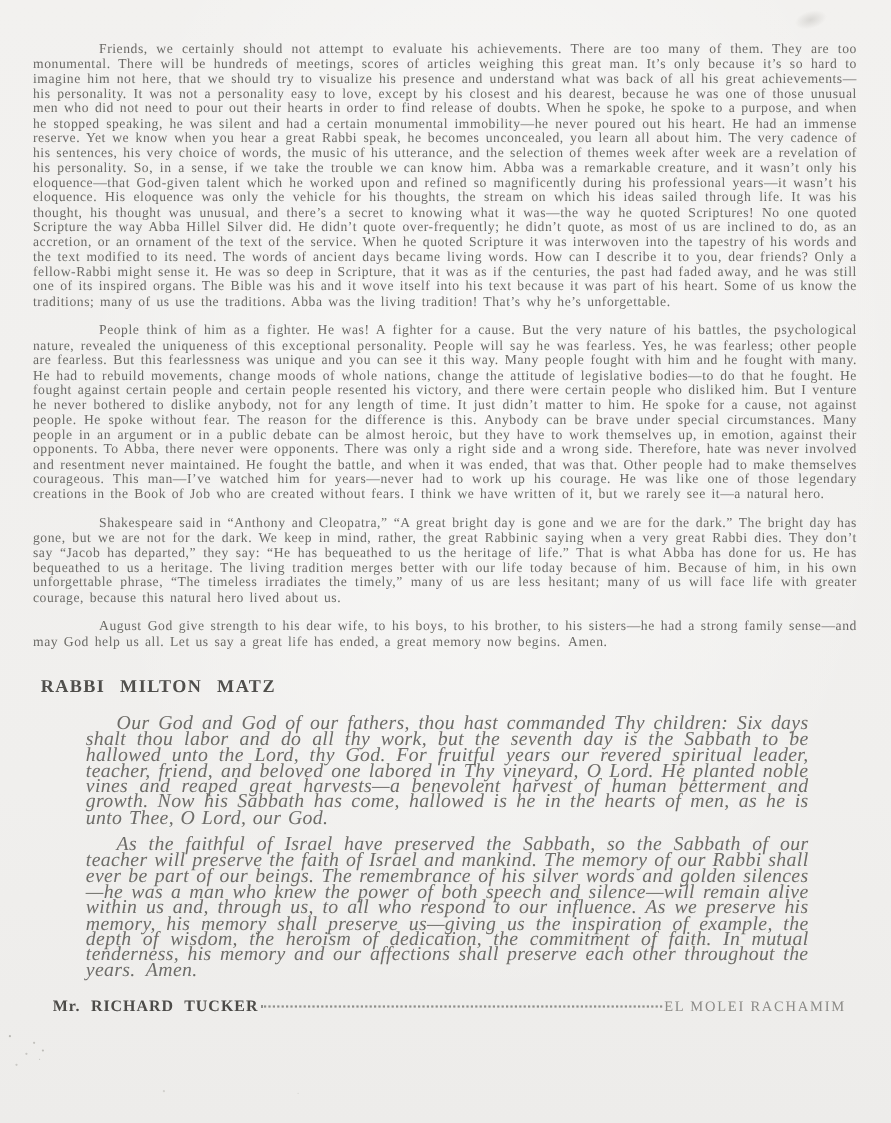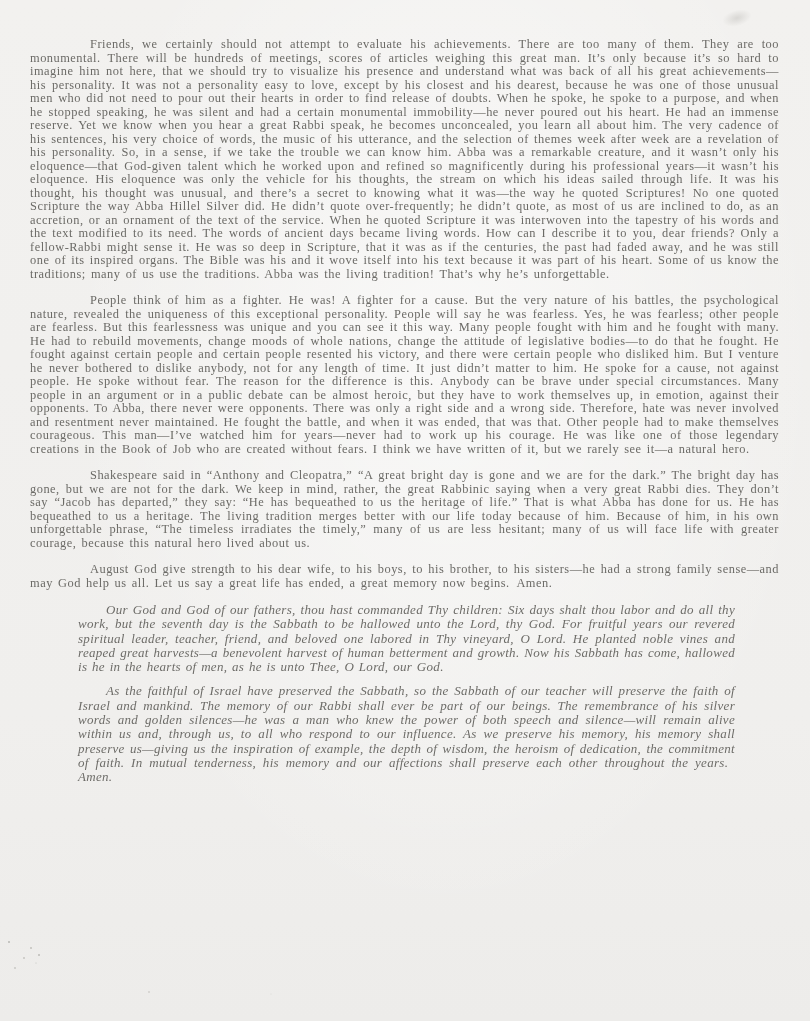--- a/index.html
+++ b/index.html
@@ -60,21 +60,21 @@
     font-size: 16.5px;
     font-weight: bold;
     letter-spacing: 1.3px;
     word-spacing: 8px;
     color: #504f4c;
   }
   .prayer { margin: 0; }
   .prayer-par {
     margin: 0 44px 10px 48px;
     font-style: italic;
-    font-size: 13px;
+    font-size: 18px;
     line-height: 14.3px;
     text-align: justify;
     text-indent: 28px;
     letter-spacing: 0.3px;
     word-spacing: 1.2px;
     color: #6d6c68;
   }
   .program-line {
     display: flex;
     align-items: baseline;
@@ -110,20 +110,26 @@
   <div class="smudge-top-right"></div>
   <div class="specks"></div>
 
   <section class="eulogy">
     <p class="body-par">Friends, we certainly should not attempt to evaluate his achievements. There are too many of them. They are too monumental. There will be hundreds of meetings, scores of articles weighing this great man. It’s only because it’s so hard to imagine him not here, that we should try to visualize his presence and understand what was back of all his great achievements—his personality. It was not a personality easy to love, except by his closest and his dearest, because he was one of those unusual men who did not need to pour out their hearts in order to find release of doubts. When he spoke, he spoke to a purpose, and when he stopped speaking, he was silent and had a certain monumental immobility—he never poured out his heart. He had an immense reserve. Yet we know when you hear a great Rabbi speak, he becomes unconcealed, you learn all about him. The very cadence of his sentences, his very choice of words, the music of his utterance, and the selection of themes week after week are a revelation of his personality. So, in a sense, if we take the trouble we can know him. Abba was a remarkable creature, and it wasn’t only his eloquence—that God-given talent which he worked upon and refined so magnificently during his professional years—it wasn’t his eloquence. His eloquence was only the vehicle for his thoughts, the stream on which his ideas sailed through life. It was his thought, his thought was unusual, and there’s a secret to knowing what it was—the way he quoted Scriptures! No one quoted Scripture the way Abba Hillel Silver did. He didn’t quote over-frequently; he didn’t quote, as most of us are inclined to do, as an accretion, or an ornament of the text of the service. When he quoted Scripture it was interwoven into the tapestry of his words and the text modified to its need. The words of ancient days became living words. How can I describe it to you, dear friends? Only a fellow-Rabbi might sense it. He was so deep in Scripture, that it was as if the centuries, the past had faded away, and he was still one of its inspired organs. The Bible was his and it wove itself into his text because it was part of his heart. Some of us know the traditions; many of us use the traditions. Abba was the living tradition! That’s why he’s unforgettable.</p>
     <p class="body-par">People think of him as a fighter. He was! A fighter for a cause. But the very nature of his battles, the psychological nature, revealed the uniqueness of this exceptional personality. People will say he was fearless. Yes, he was fearless; other people are fearless. But this fearlessness was unique and you can see it this way. Many people fought with him and he fought with many. He had to rebuild movements, change moods of whole nations, change the attitude of legislative bodies—to do that he fought. He fought against certain people and certain people resented his victory, and there were certain people who disliked him. But I venture he never bothered to dislike anybody, not for any length of time. It just didn’t matter to him. He spoke for a cause, not against people. He spoke without fear. The reason for the difference is this. Anybody can be brave under special circumstances. Many people in an argument or in a public debate can be almost heroic, but they have to work themselves up, in emotion, against their opponents. To Abba, there never were opponents. There was only a right side and a wrong side. Therefore, hate was never involved and resentment never maintained. He fought the battle, and when it was ended, that was that. Other people had to make themselves courageous. This man—I’ve watched him for years—never had to work up his courage. He was like one of those legendary creations in the Book of Job who are created without fears. I think we have written of it, but we rarely see it—a natural hero.</p>
     <p class="body-par">Shakespeare said in “Anthony and Cleopatra,” “A great bright day is gone and we are for the dark.” The bright day has gone, but we are not for the dark. We keep in mind, rather, the great Rabbinic saying when a very great Rabbi dies. They don’t say “Jacob has departed,” they say: “He has bequeathed to us the heritage of life.” That is what Abba has done for us. He has bequeathed to us a heritage. The living tradition merges better with our life today because of him. Because of him, in his own unforgettable phrase, “The timeless irradiates the timely,” many of us are less hesitant; many of us will face life with greater courage, because this natural hero lived about us.</p>
     <p class="body-par">August God give strength to his dear wife, to his boys, to his brother, to his sisters—he had a strong family sense—and may God help us all. Let us say a great life has ended, a great memory now begins. Amen.</p>
   </section>
 
+  <h2 class="speaker-heading">RABBI MILTON MATZ</h2>
 
   <section class="prayer">
     <p class="prayer-par">Our God and God of our fathers, thou hast commanded Thy children: Six days shalt thou labor and do all thy work, but the seventh day is the Sabbath to be hallowed unto the Lord, thy God. For fruitful years our revered spiritual leader, teacher, friend, and beloved one labored in Thy vineyard, O Lord. He planted noble vines and reaped great harvests—a benevolent harvest of human betterment and growth. Now his Sabbath has come, hallowed is he in the hearts of men, as he is unto Thee, O Lord, our God.</p>
     <p class="prayer-par">As the faithful of Israel have preserved the Sabbath, so the Sabbath of our teacher will preserve the faith of Israel and mankind. The memory of our Rabbi shall ever be part of our beings. The remembrance of his silver words and golden silences—he was a man who knew the power of both speech and silence—will remain alive within us and, through us, to all who respond to our influence. As we preserve his memory, his memory shall preserve us—giving us the inspiration of example, the depth of wisdom, the heroism of dedication, the commitment of faith. In mutual tenderness, his memory and our affections shall preserve each other throughout the years. Amen.</p>
   </section>
 
+  <div class="program-line">
+    <span class="performer">Mr. RICHARD TUCKER</span>
+    <span class="leader"></span>
+    <span class="piece">EL MOLEI RACHAMIM</span>
+  </div>
 
 </div>
 
 </body></html>

